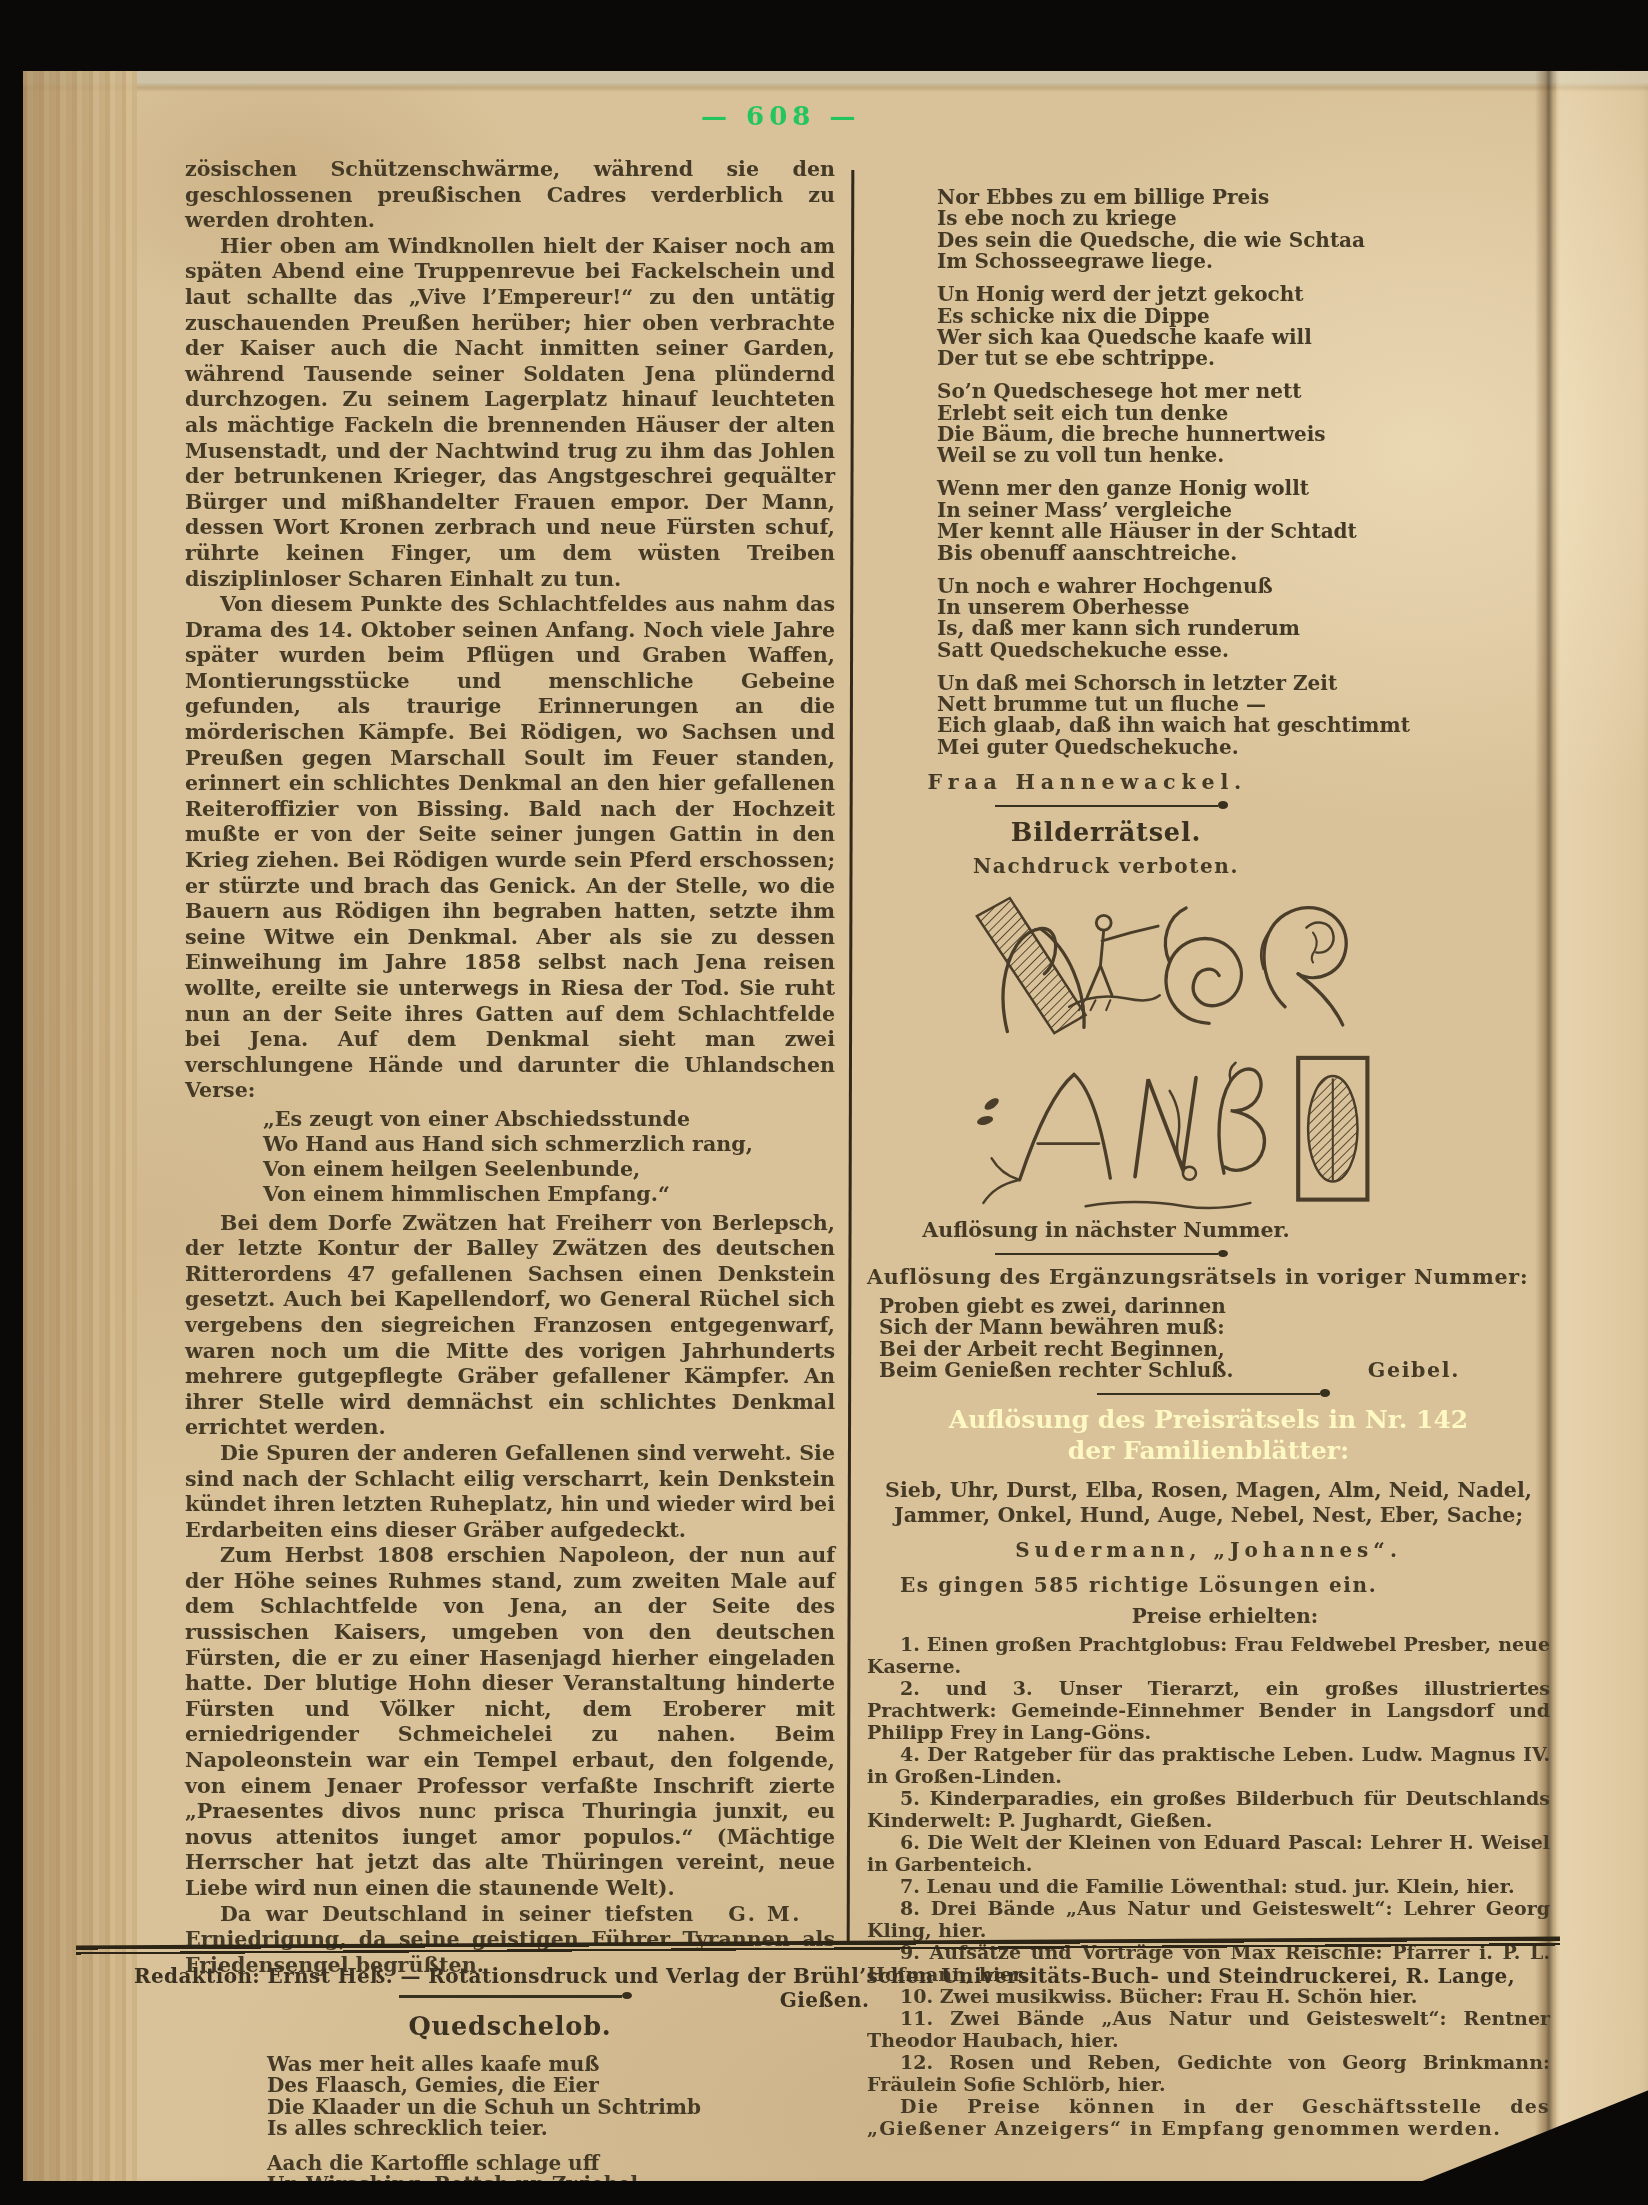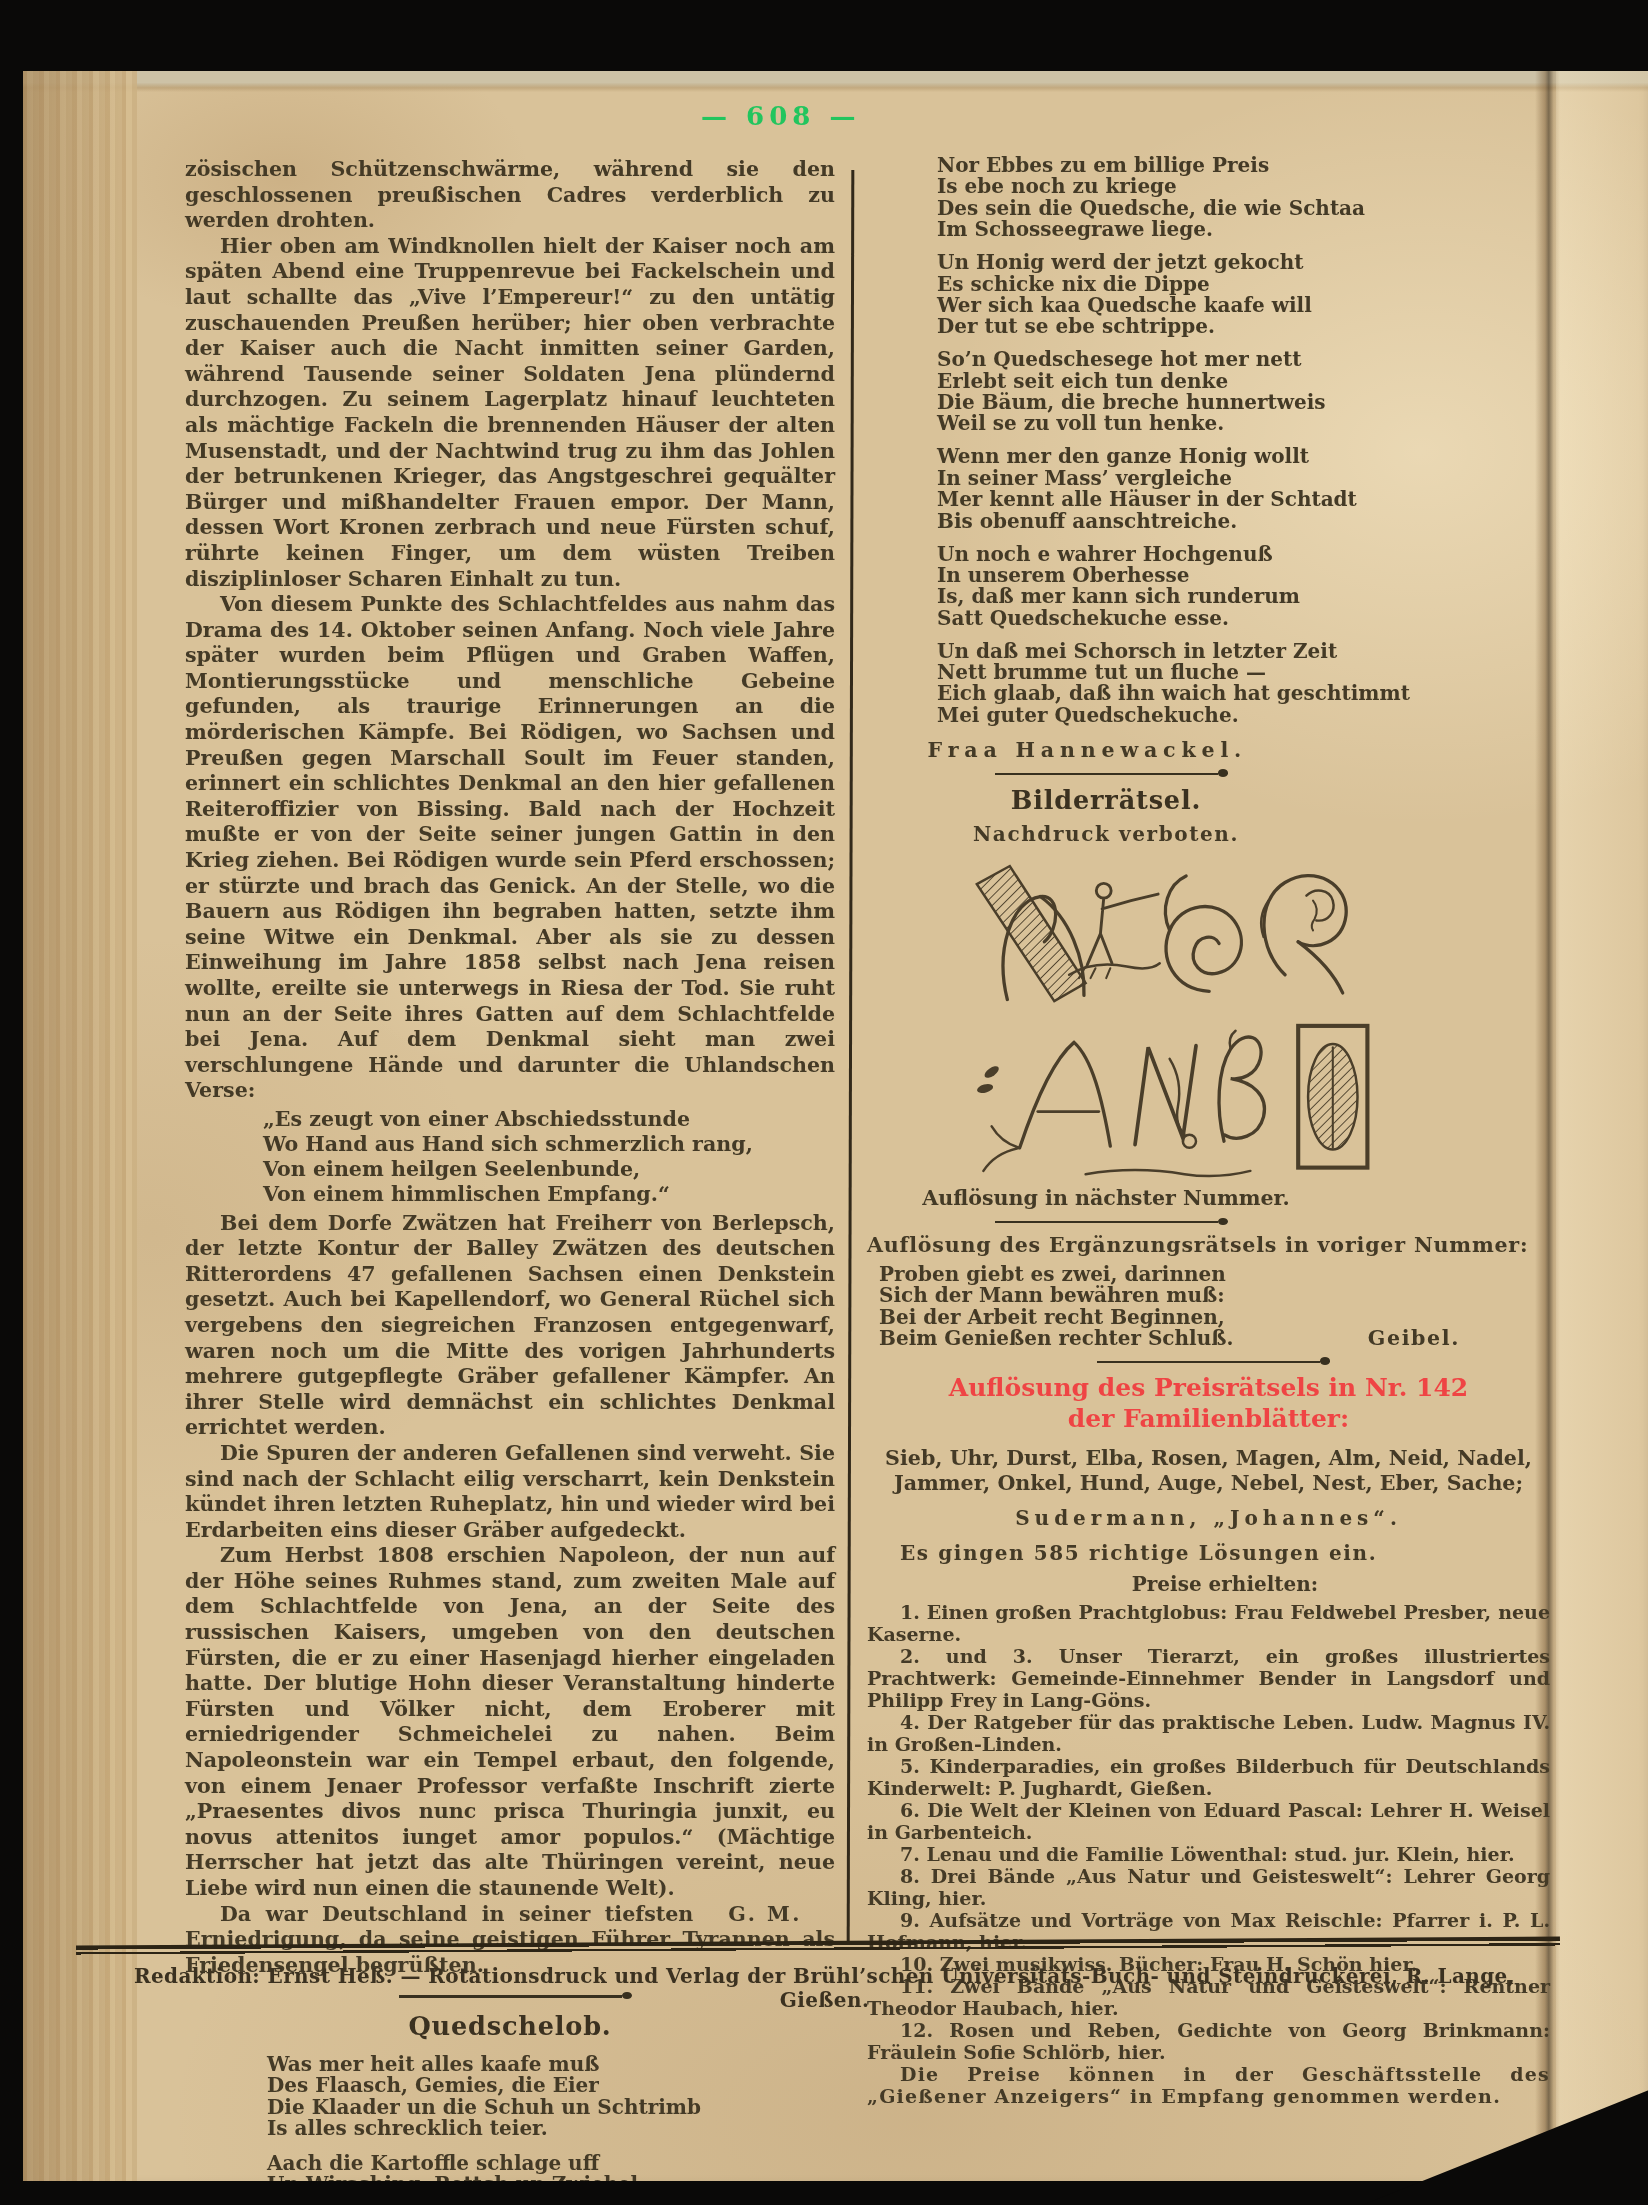--- a/index.html
+++ b/index.html
@@ -40,21 +40,21 @@
   .corner-shadow{position:absolute;left:1360px;top:2045px;width:289px;height:161px;
     background:#0a0908;clip-path:polygon(100% 28%,100% 100%,0 100%);}
 
   .pagenum{position:absolute;left:701px;top:101px;width:330px;text-align:left;
     font-size:26px;font-weight:bold;letter-spacing:5px;color:#22c55e;}
 
   .vrule{position:absolute;left:849px;top:170px;width:3.3px;height:1774px;background:#32291a;transform:rotate(.15deg);}
 
   .col{position:absolute;}
   .col-left{left:185px;top:157px;width:650px;}
-  .col-right{left:867px;top:155px;width:683px;}
+  .col-right{left:867px;top:187px;width:683px;}
 
   p.body{margin:0;font-size:20.6px;line-height:25.6px;font-weight:bold;text-align:justify;text-indent:35px;}
   p.nofirst{text-indent:0;}
   .verse{margin:3.3px 0 3.3px 78px;font-size:20.6px;line-height:25px;font-weight:bold;white-space:pre-line;}
   .gm-sig{float:right;font-weight:bold;letter-spacing:2.5px;padding-right:33px;}
 
   .rule{width:223px;border-top:3.3px solid #38301f;position:relative;margin:16.5px auto 13px auto;}
   .rule::after{content:"";position:absolute;right:-10px;top:-5.8px;width:10px;height:7.4px;border-radius:50%;background:#38301f;}
   .rule.thin{border-top-width:2.5px;margin:11.5px auto 10px auto;}
 
@@ -70,21 +70,21 @@
   .rebus{display:block;margin:5px 0 0 95px;}
   .caption{width:478px;text-align:center;font-size:20.6px;font-weight:bold;margin-top:5px;}
 
   .erg-head{font-size:20.6px;font-weight:bold;letter-spacing:0.8px;margin-top:3.3px;}
   .erg-block{position:relative;margin:6.6px 0 0 74px;}
   .erg-verse{white-space:pre-line;font-size:20px;line-height:21.4px;font-weight:bold;}
   .erg-sig{position:absolute;right:-486px;bottom:0;font-size:20.6px;font-weight:bold;letter-spacing:1.6px;}
   .erg-block{width:379px;margin-left:12px;}
   .erg-sig{right:-202px;}
 
-  .preis-head{text-align:center;font-size:25px;line-height:30.5px;font-weight:bold;color:#ef4444;margin-top:5px;}
+  .preis-head{text-align:center;font-size:25px;line-height:30.5px;font-weight:bold;color:#fef9c3;margin-top:5px;}
   .words{font-weight:bold;font-size:20.6px;line-height:25px;text-align:center;margin-top:11.5px;}
   .sudermann{text-align:center;font-size:20px;font-weight:bold;letter-spacing:5px;margin-top:10px;}
   .count{font-size:20px;font-weight:bold;letter-spacing:1.6px;text-indent:33px;margin-top:11.5px;}
   .plabel{font-size:20px;font-weight:bold;text-indent:33px;margin-top:6.6px;text-align:center;}
   .items{margin-top:5px;}
   .items p{margin:0;font-size:19px;line-height:22px;font-weight:bold;text-align:justify;text-indent:33px;}
   .closing{letter-spacing:1.2px;}
 
   .footer-rule{position:absolute;left:76px;top:1941px;width:1484px;height:10px;transform:rotate(-.35deg);
     background:linear-gradient(#2c2415 0 4.1px, rgba(0,0,0,0) 4.1px 6.6px, #2c2415 6.6px 9px, rgba(0,0,0,0) 9px);}

